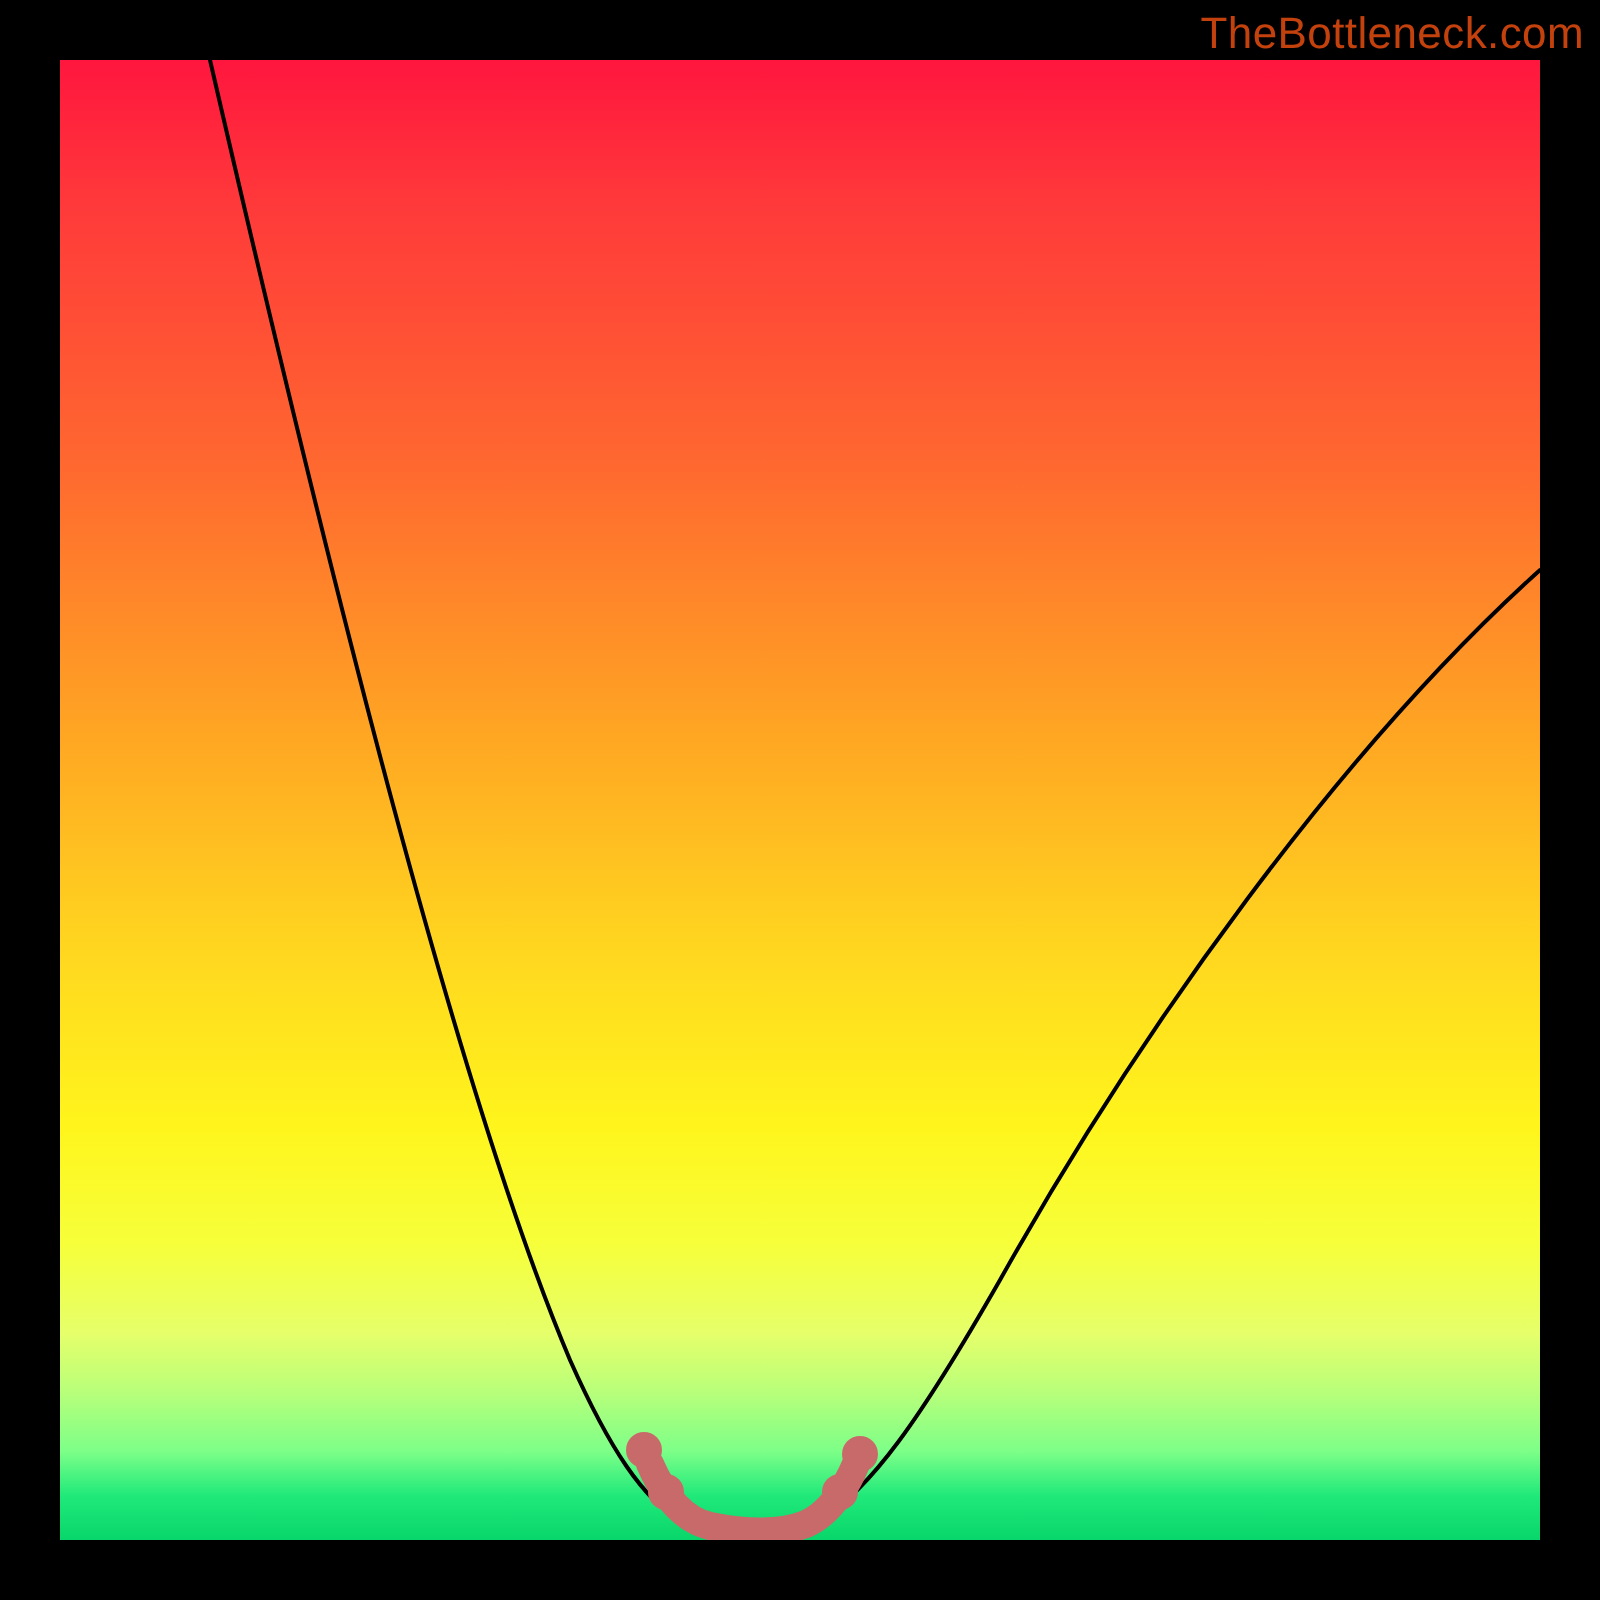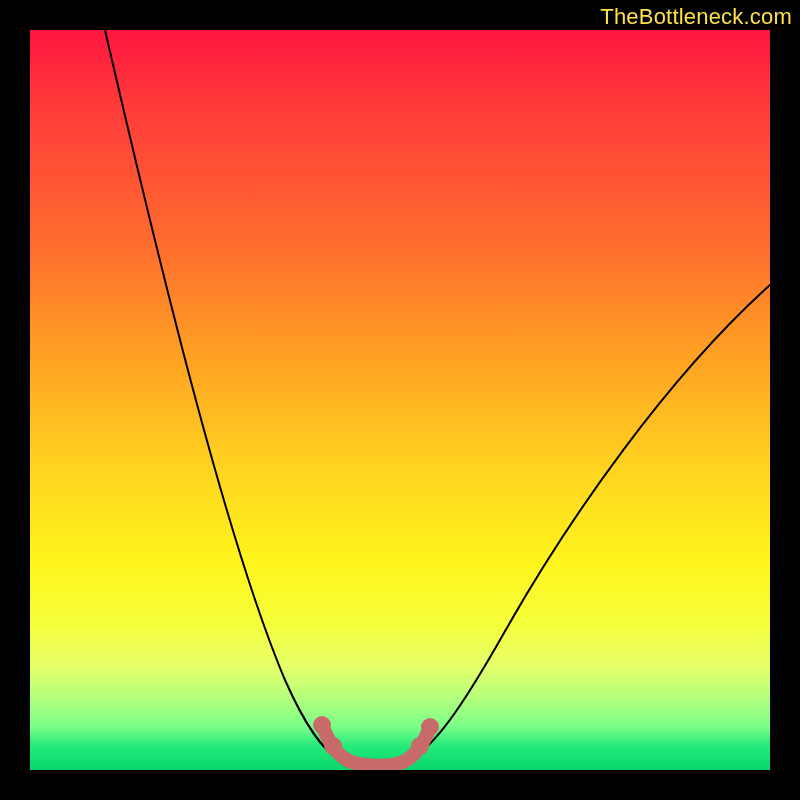--- a/index.html
+++ b/index.html
@@ -14,21 +14,21 @@
   .frame {
     position: relative;
     width: 800px;
     height: 800px;
     background: #000;
   }
   .watermark {
     position: absolute;
     top: 4px;
     right: 8px;
-    color: #fde047;
+    color: #c2410c;
     font-size: 22px;
     font-weight: 500;
     letter-spacing: 0.2px;
     z-index: 10;
   }
   .plot-area {
     position: absolute;
     left: 30px;
     top: 30px;
     width: 740px;

